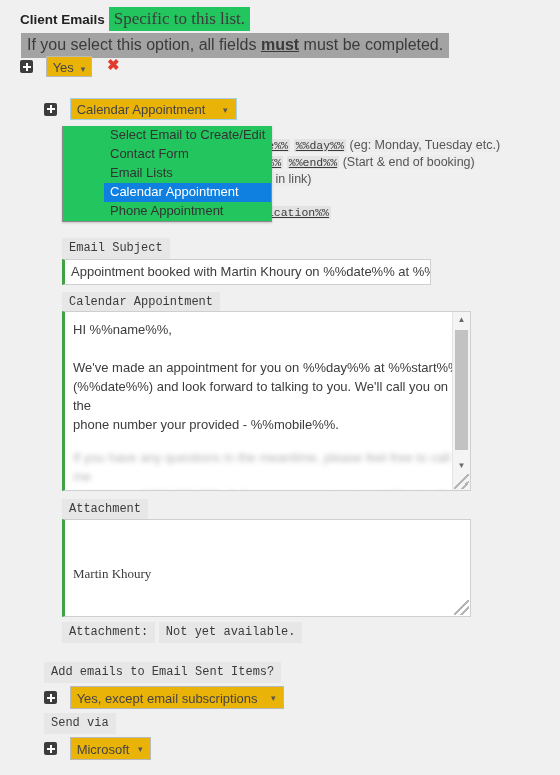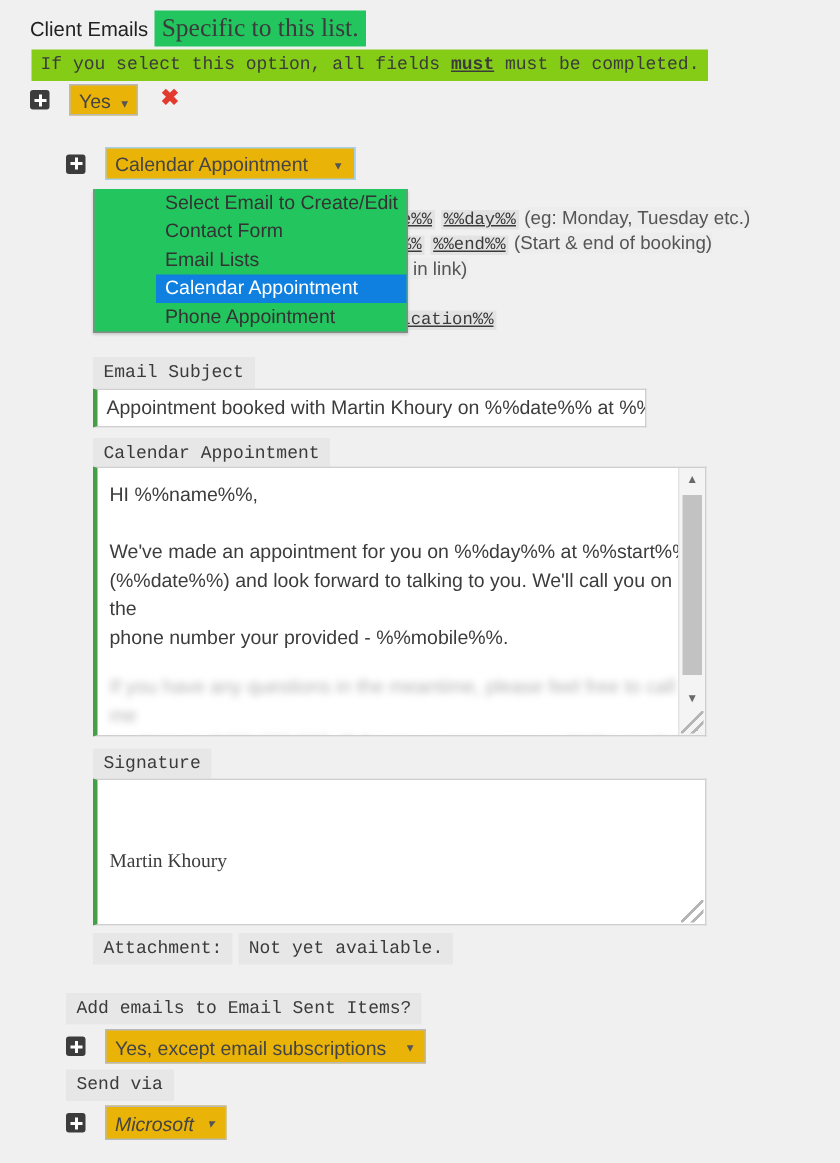--- a/index.html
+++ b/index.html
@@ -21,36 +21,36 @@
     display: inline-block;
     font-family: "Liberation Mono", "DejaVu Sans Mono", monospace;
     font-size: 12px;
     color: #3b3b3b;
     line-height: 14px;
   }
 
   
   .hdr { position: absolute; left: 20px; top: 9px; white-space: nowrap; }
   .hdr-title {
-    font-weight: normal; font-size: 13.5px; color: #222;
+    font-weight: bold; font-size: 13.5px; color: #222;
     font-family: "Liberation Sans", sans-serif;
     margin-right: 4px;
   }
   .hdr-sub {
     font-family: Liberation Serif, serif;
     font-size: 17px; color: #3b3b3b;
     background: #22c55e; padding: 2px 5px 3px 5px;
   }
 
   .notice {
     position: absolute; left: 21px; top: 33px;
-    background: #84cc16;
+    background: #a3a3a3;
     padding: 3px 6px 4px 6px;
-    font-family: Liberation Mono, monospace;
-    font-size: 12px; color: #3b3b3b; white-space: nowrap;
+    font-family: Liberation Sans, sans-serif;
+    font-size: 16px; color: #3b3b3b; white-space: nowrap;
   }
   .notice u { text-decoration: underline; font-weight: bold; }
 
   
   .plus-icon {
     width: 13px; height: 13px;
     background: #3c3c3c;
     border-radius: 2px;
     display: inline-block;
     position: relative;
@@ -266,21 +266,21 @@
 appointment time you can do so via this page.</div>
 
     <div class="sbar">
       <div class="arw up">▲</div>
       <div class="thumb" style="top:18px; height:120px;"></div>
       <div class="arw dn">▼</div>
     </div>
     <div class="grip"></div>
   </div>
 
-  <div class="label-chip" style="position:absolute; left:62px; top:499px;">Signature</div>
+  <div class="label-chip" style="position:absolute; left:62px; top:499px;">Attachment</div>
 
   <div class="ta-wrap sig-wrap">
     <div class="sig-body">
       <div>Martin Khoury</div>
       
       
       
       
     </div>
     <div class="grip"></div>
@@ -296,21 +296,21 @@
   <div style="position:absolute; left:44px; top:686px;">
     <span class="plus-icon"></span>
     <span class="sel" style="margin-left:9px; width:214px; height:23px; line-height:23px;">
       <span>Yes, except email subscriptions</span>
       <span class="caret" style="position:absolute; right:7px; top:0;">▾</span>
     </span>
   </div>
 
   <div class="label-chip" style="position:absolute; left:44px; top:713px;">Send via</div>
 
-  <div style="position:absolute; left:44px; top:737px;font-style:italic;">
+  <div style="position:absolute; left:44px; top:737px;">
     <span class="plus-icon"></span>
     <span class="sel" style="margin-left:9px; width:81px; height:23px; line-height:23px;">
       <span>Microsoft</span>
       <span class="caret" style="position:absolute; right:7px; top:0;">▾</span>
     </span>
   </div>
 
 </div>
 
 </body></html>

